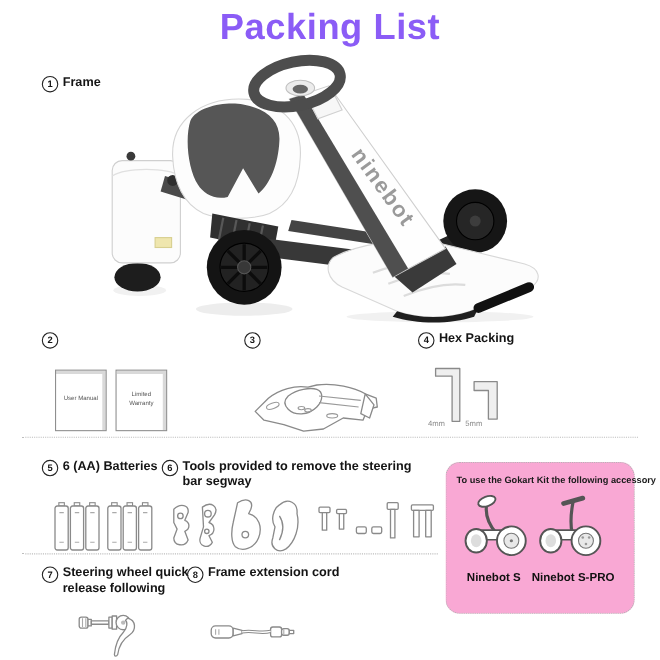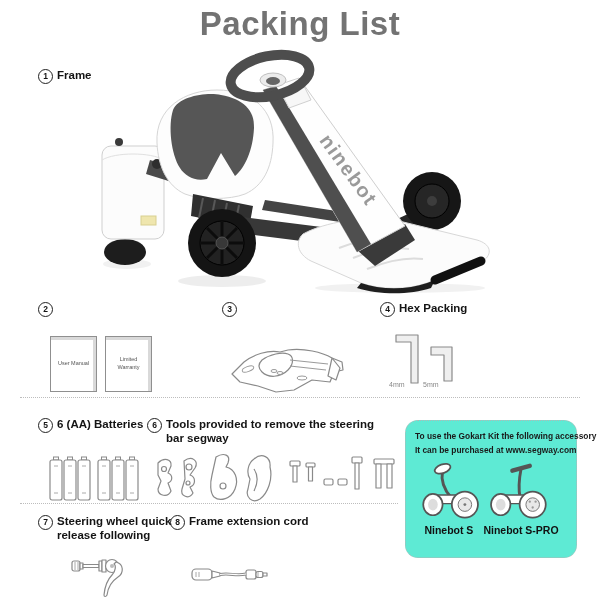--- a/index.html
+++ b/index.html
@@ -1,31 +1,31 @@
 <!DOCTYPE html>
 <html><head>
 <meta charset="utf-8">
 <style>
   html,body{margin:0;padding:0;background:#fff;}
   .page{position:relative;width:600px;height:600px;background:#fff;overflow:hidden;
         font-family:"Liberation Sans",sans-serif;color:#111;}
   .abs{position:absolute;}
-  .title{left:0;right:0;top:5px;text-align:center;font-size:33px;font-weight:700;letter-spacing:.5px;color:#737373;}
+  .title{left:0;right:0;top:5px;text-align:center;font-size:33px;font-weight:700;letter-spacing:.5px;color:#8b5cf6;}
   .label{display:flex;gap:4px;align-items:flex-start;font-size:11.5px;font-weight:700;line-height:1.18;color:#141414;}
   .cnum{display:inline-flex;flex:none;align-items:center;justify-content:center;width:13px;height:13px;
         border:1.2px solid #222;border-radius:50%;font-size:8.5px;font-weight:700;margin-top:0;}
   .sep{height:0;border-top:1px dotted #bdbdbd;}
   .booklets{display:flex;gap:8px;}
   .booklet{width:47px;height:56px;background:#fff;border:1px solid #8f8f8f;
            box-shadow:inset -3px 3px 0 #d9d9d9;display:flex;align-items:center;justify-content:center;
            text-align:center;font-size:5.5px;color:#555;padding:2px 4px;box-sizing:border-box;line-height:1.4;}
   .notebox{width:172px;height:138px;border:1px dotted #b5b5b5;border-radius:13px;box-sizing:border-box;
-           padding:9px 8px 5px 9px;background:#5eead4;}
+           padding:9px 8px 5px 9px;background:#f9a8d4;}
   .noteline{font-size:8.4px;font-weight:700;line-height:1.62;color:#1a1a1a;white-space:nowrap;}
-  .products{display:flex;justify-content:center;gap:10px;font-size:10.5px;font-weight:700;margin-top:1px;}
+  .products{display:flex;justify-content:center;gap:10px;font-size:10.5px;font-weight:700;margin-top:9px;}
   svg{display:block;}
 </style>
 </head>
 <body>
 
 <div class="page">
 
   <div class="abs title">Packing List</div>
 
   <div class="abs label" style="left:38px;top:69px;">
@@ -202,21 +202,20 @@
       <rect x="202" y="8" width="10" height="6" rx="1"></rect>
         <rect x="205" y="14" width="4" height="26"></rect>
       <rect x="224" y="10" width="20" height="5" rx="1"></rect>
       <rect x="226" y="15" width="5" height="24"></rect>
         <rect x="237" y="15" width="5" height="24"></rect>
     </g>
   </svg>
 
   <div class="abs notebox" style="left:405px;top:420px;">
     <div class="noteline">To use the Gokart Kit the following accessory</div>
-    <div class="noteline">It can be purchased at www.segway.com</div>
     <svg style="margin:4px auto 0;" width="150" height="62" viewBox="0 0 150 64">
 
       <g>
         <path d="M33,38 C26,30 22,20 24,10" fill="none" stroke="#555" stroke-width="3"></path>
         <ellipse cx="24" cy="8" rx="8.5" ry="4.5" transform="rotate(-20 24 8)" fill="#fff" stroke="#555" stroke-width="1.8"></ellipse>
         <rect x="16" y="35" width="34" height="9" rx="4" fill="#fff" stroke="#555" stroke-width="1.5"></rect>
         <ellipse cx="14" cy="45" rx="10" ry="11" fill="#fff" stroke="#555" stroke-width="1.8"></ellipse>
         <ellipse cx="14" cy="45" rx="5" ry="6" fill="#ddd"></ellipse>
         <circle cx="47" cy="45" r="13.5" fill="#fff" stroke="#555" stroke-width="1.8"></circle>
         <circle cx="47" cy="45" r="7" fill="#e8e8e8" stroke="#777"></circle>

